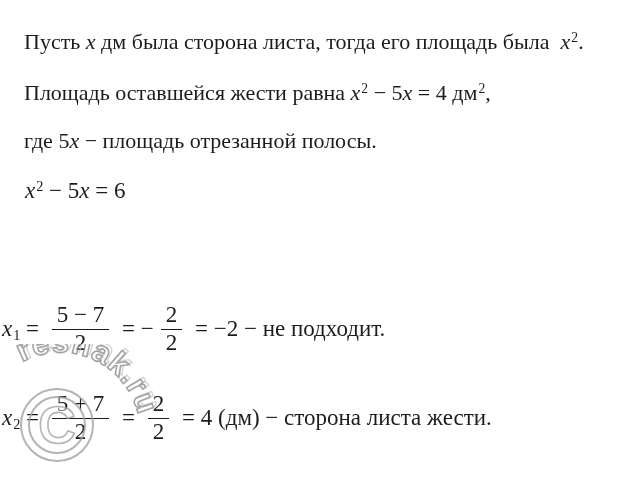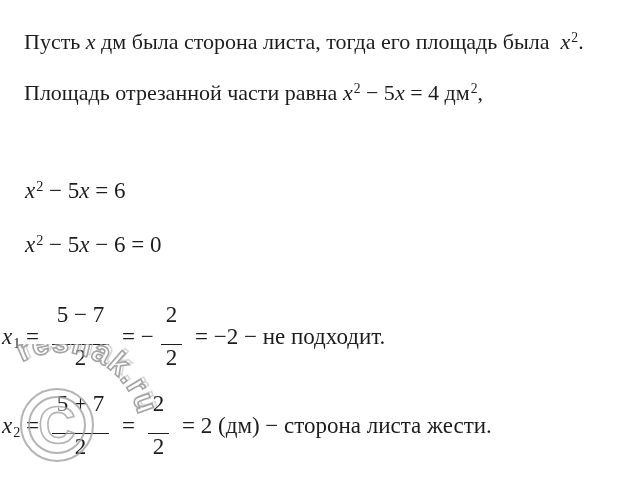--- a/index.html
+++ b/index.html
@@ -37,21 +37,21 @@
   }
   .frac {
     display: inline-flex;
     flex-direction: column;
     align-items: center;
     text-align: center;
     vertical-align: middle;
     margin: 0 7px;
     line-height: 1.08;
   }
-  .frac .num { border-bottom: 1.7px solid #1c1c1c; padding: 0 5px 16px 5px; }
+  .frac .num { border-bottom: 1.7px solid #1c1c1c; padding: 0 5px 1px 5px; }
   .frac .den { padding-top: 1px; }
 
   .watermark {
     position: absolute;
     left: 0px;
     top: 344px;
     z-index: 5;
     pointer-events: none;
     opacity: 0.8;
   }
@@ -77,39 +77,39 @@
 </head>
 <body>
 
 <div class="page">
 
   <div class="line" style="top:4px">
     <span>Пусть </span><span class="var">x</span><span> дм была сторона листа, тогда его площадь была  </span><span class="var">x</span><span class="sup">2</span><span>.</span>
   </div>
 
   <div class="line" style="top:55px">
-    <span>Площадь отрезанной части равна </span><span class="var">x</span><span class="sup">2</span><span> − 5</span><span class="var">x</span><span> = 4 дм</span><span class="sup">2</span><span>,</span>
+    <span>Площадь оставшейся жести равна </span><span class="var">x</span><span class="sup">2</span><span> − 5</span><span class="var">x</span><span> = 4 дм</span><span class="sup">2</span><span>,</span>
   </div>
 
+  <div class="line" style="top:103px">
+    <span>где 5</span><span class="var">x</span><span> − площадь отрезанной полосы.</span>
+  </div>
 
   <div class="line eq" style="top:152px">
     <span class="var">x</span><span class="sup">2</span><span> − 5</span><span class="var">x</span><span> = 6</span>
   </div>
 
-  <div class="line eq" style="top:206px">
-    <span class="var">x</span><span class="sup">2</span><span> − 5</span><span class="var">x</span><span> − 6 = 0</span>
-  </div>
 
 
   <div class="line eq eqline" style="top:303px">
     <span><span class="var">x</span><span class="sub">1</span><span> = </span></span><span class="frac"><span class="num">5 − 7</span><span class="den">2</span></span><span> = −</span><span class="frac"><span class="num">2</span><span class="den">2</span></span><span> = −2 − не подходит.</span>
   </div>
 
   <div class="line eq eqline" style="top:392px">
-    <span><span class="var">x</span><span class="sub">2</span><span> = </span></span><span class="frac"><span class="num">5 + 7</span><span class="den">2</span></span><span> = </span><span class="frac"><span class="num">2</span><span class="den">2</span></span><span> = 2 (дм) − сторона листа жести.</span>
+    <span><span class="var">x</span><span class="sub">2</span><span> = </span></span><span class="frac"><span class="num">5 + 7</span><span class="den">2</span></span><span> = </span><span class="frac"><span class="num">2</span><span class="den">2</span></span><span> = 4 (дм) − сторона листа жести.</span>
   </div>
 
   <div class="line" style="top:448px">
     <span>Ответ: 6 дм.</span>
   </div>
 
   <svg class="watermark" width="195" height="134" viewBox="0 0 195 134" aria-hidden="true">
     <defs>
       <path id="wmArc" d="M 22 18 A 80 80 0 0 1 140 90" fill="none"></path>
     </defs>

